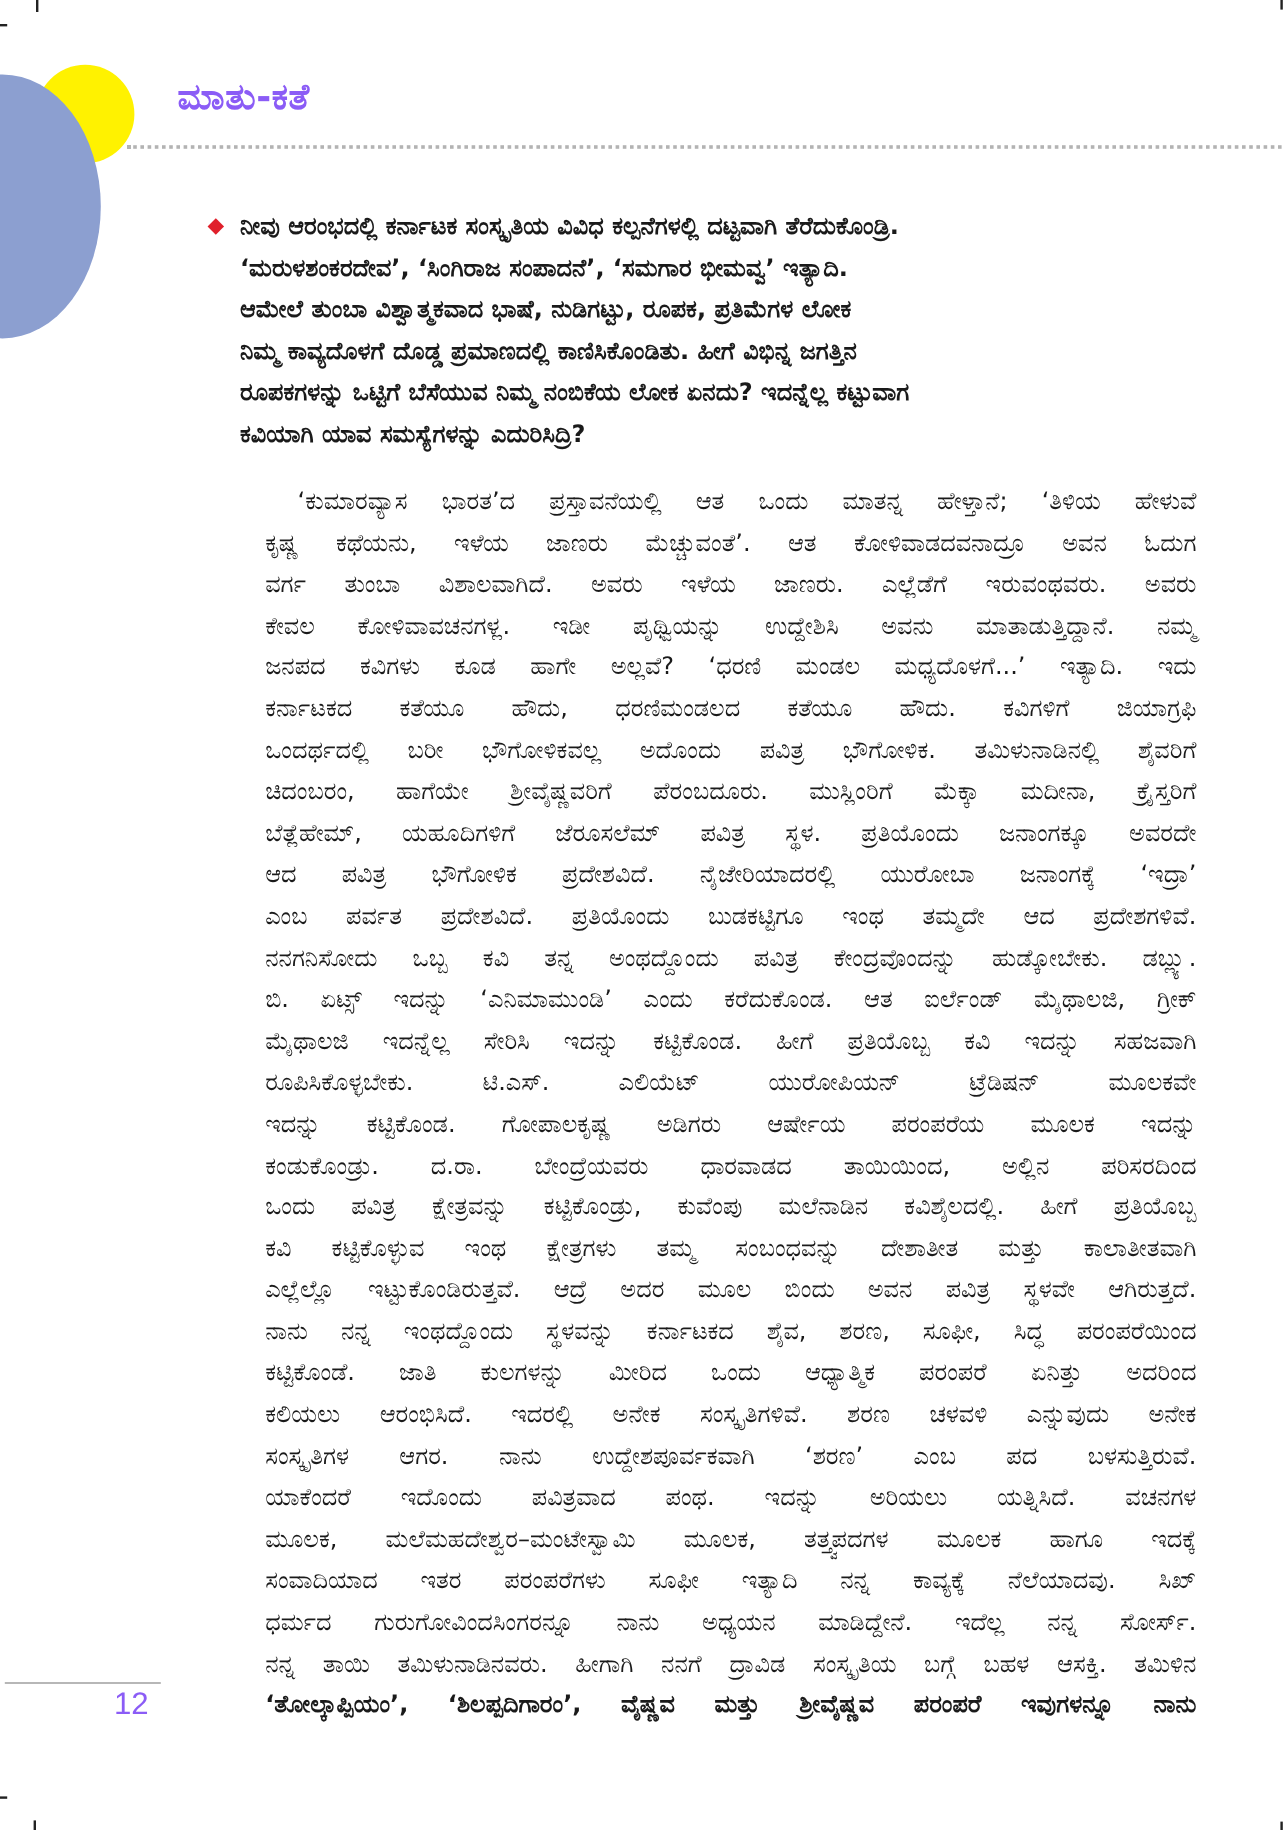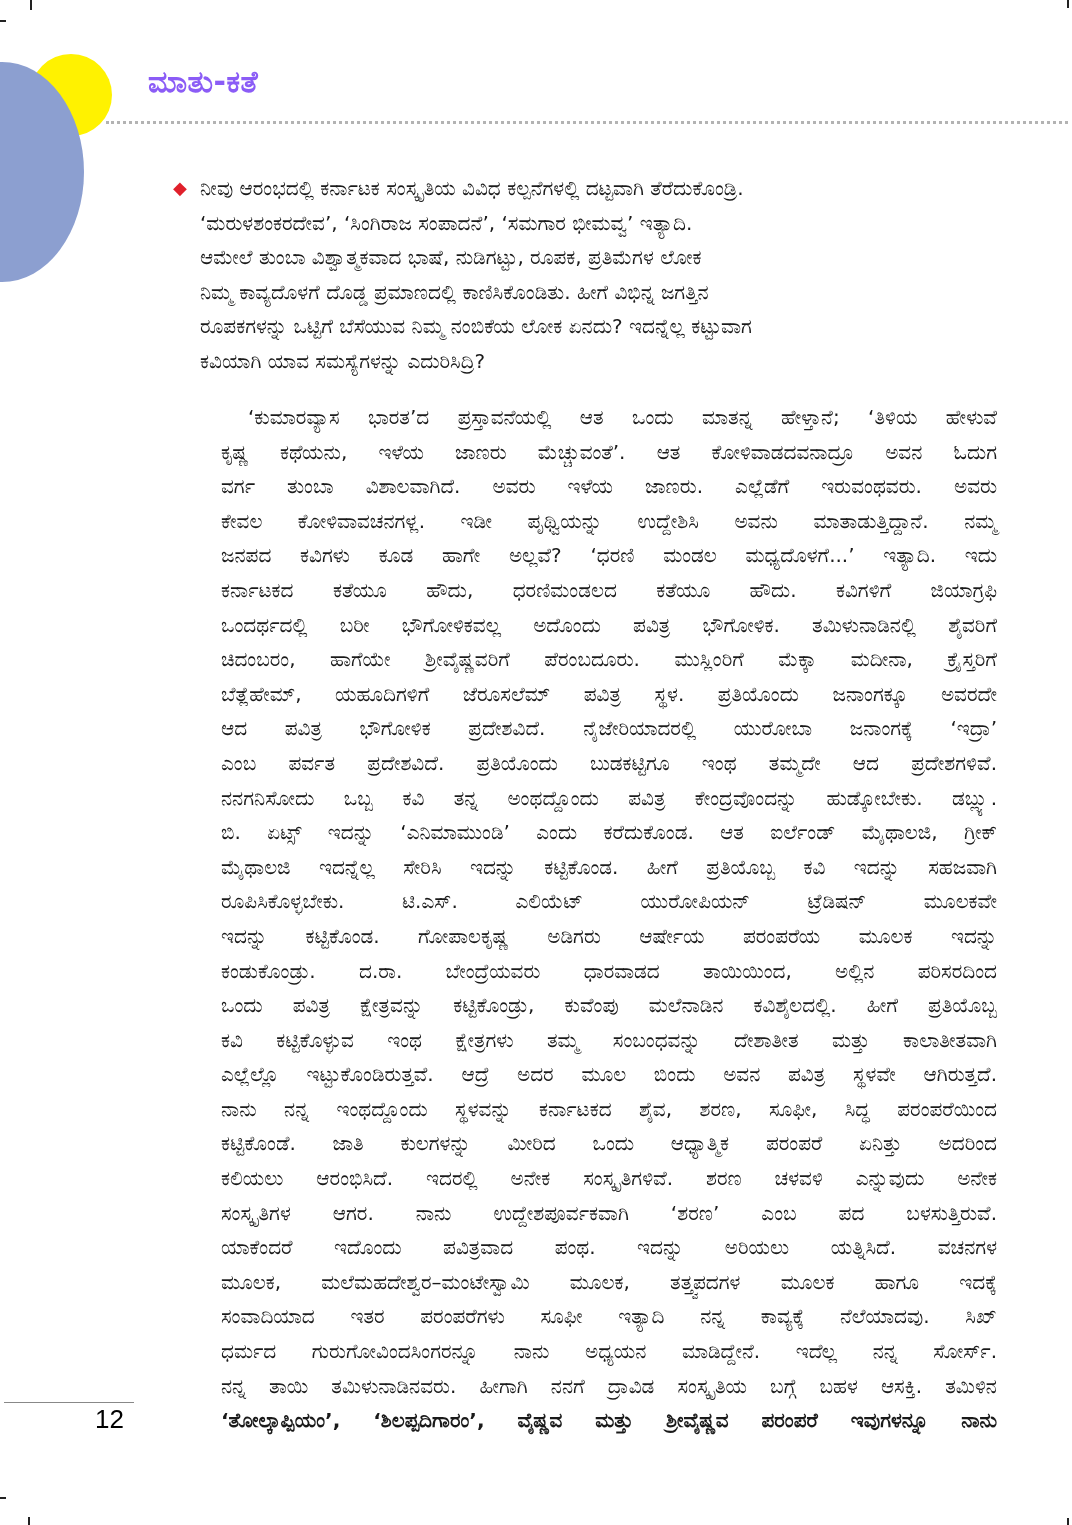--- a/index.html
+++ b/index.html
@@ -10,31 +10,31 @@
       border-radius: 50%; background: #fff200; }
     .deco-blue { position: absolute; left: -80px; top: 62px; width: 164px; height: 220px;
       border-radius: 50%; background: #8c9fd0; }
     .title { position: absolute; left: 148px; top: 64px; font-size: 30px; font-weight: bold;
       color: #8b5cf6; letter-spacing: 0.5px; }
     .dotted { position: absolute; left: 106px; right: 4px; top: 121px;
       border-top: 3px dotted #b3b3b3; height: 0; }
     .question { position: absolute; left: 173px; top: 171px; width: 780px;
       font-size: 20px; line-height: 34.5px; }
     .question .bullet { position: absolute; left: 0; top: 0; color: #e0202b; font-size: 18px; }
-    .question .line { display: block; padding-left: 27px; white-space: nowrap; }
+    .question .line { display: block; padding-left: 27px; white-space: nowrap; font-weight: bold; }
     .answer { position: absolute; left: 173px; top: 400px; width: 776px;
       font-size: 20px; line-height: 34.6px; margin-left: 48px; }
     .answer .line { display: block; white-space: nowrap; text-align: justify;
       text-align-last: justify; }
     .answer .line.first { padding-left: 27px; }
     .answer .line.last { text-align-last: justify; font-weight: bold; }
     .pageno-rule { position: absolute; left: 4px; top: 1402px; width: 130px; height: 0;
       border-top: 1px solid #888; }
     .pageno { position: absolute; left: 95px; top: 1404px; font-family: "Liberation Sans", sans-serif;
-      font-size: 26px; color: #000000; }
+      font-size: 26px; color: #8b5cf6; }
   </style>
 </head>
 <body>
 
 <div class="crop" style="left:30px;top:0;width:2px;height:10px;"></div>
 <div class="crop" style="left:0;top:20px;width:6px;height:2px;"></div>
 <div class="crop" style="left:1067px;top:0;width:2px;height:8px;"></div>
 <div class="crop" style="left:0;top:1497px;width:6px;height:2px;"></div>
 <div class="crop" style="left:28px;top:1517px;width:2px;height:8px;"></div>
 <div class="crop" style="left:1067px;top:1518px;width:2px;height:7px;"></div>

